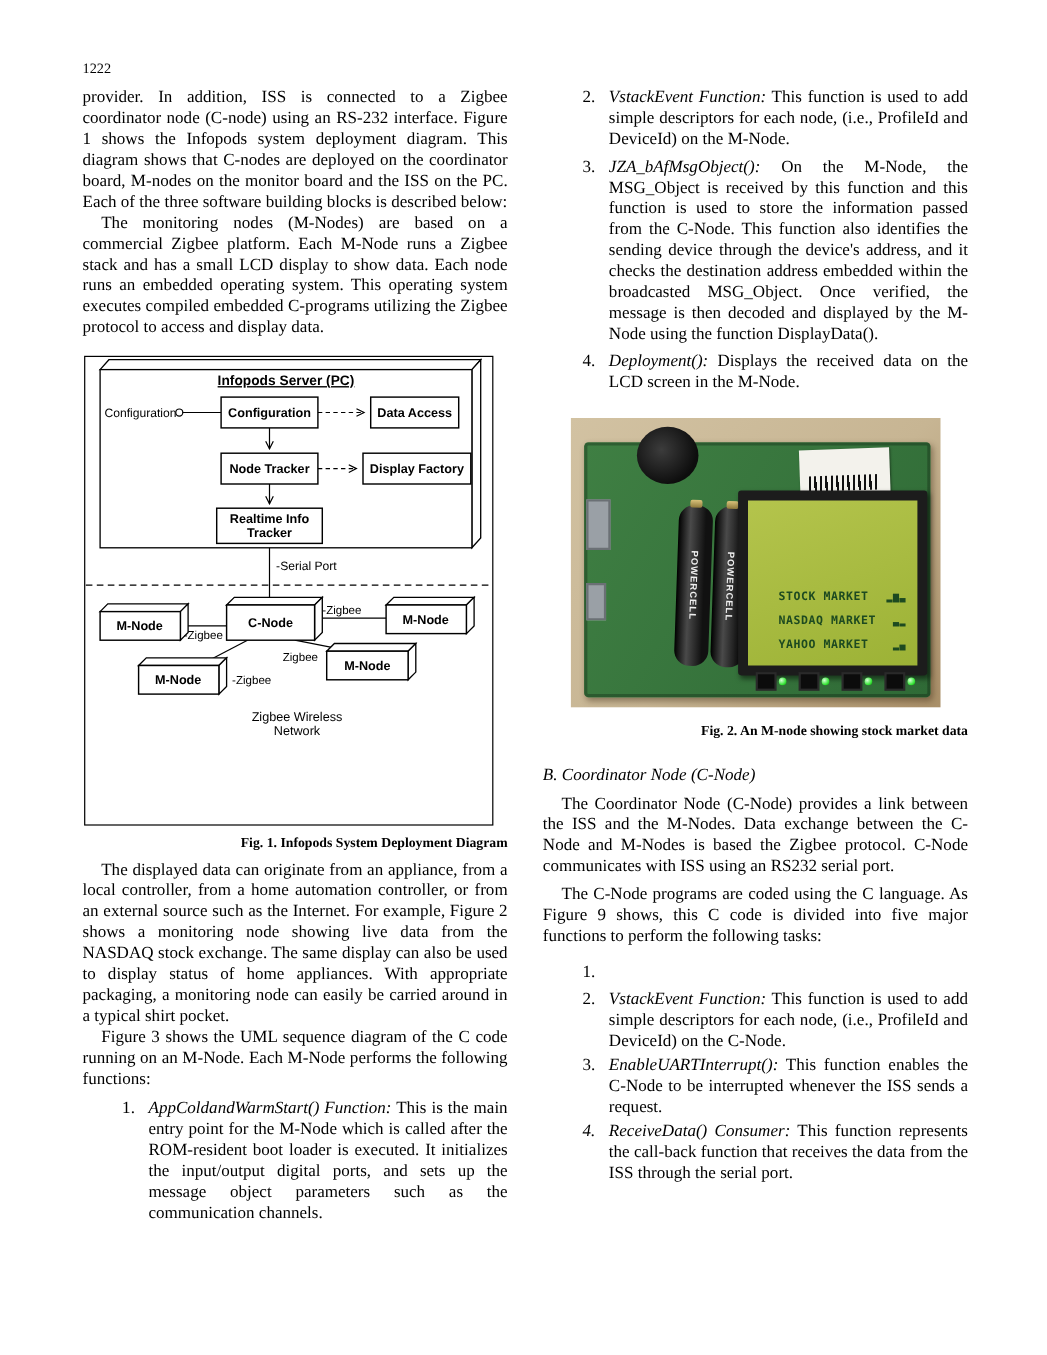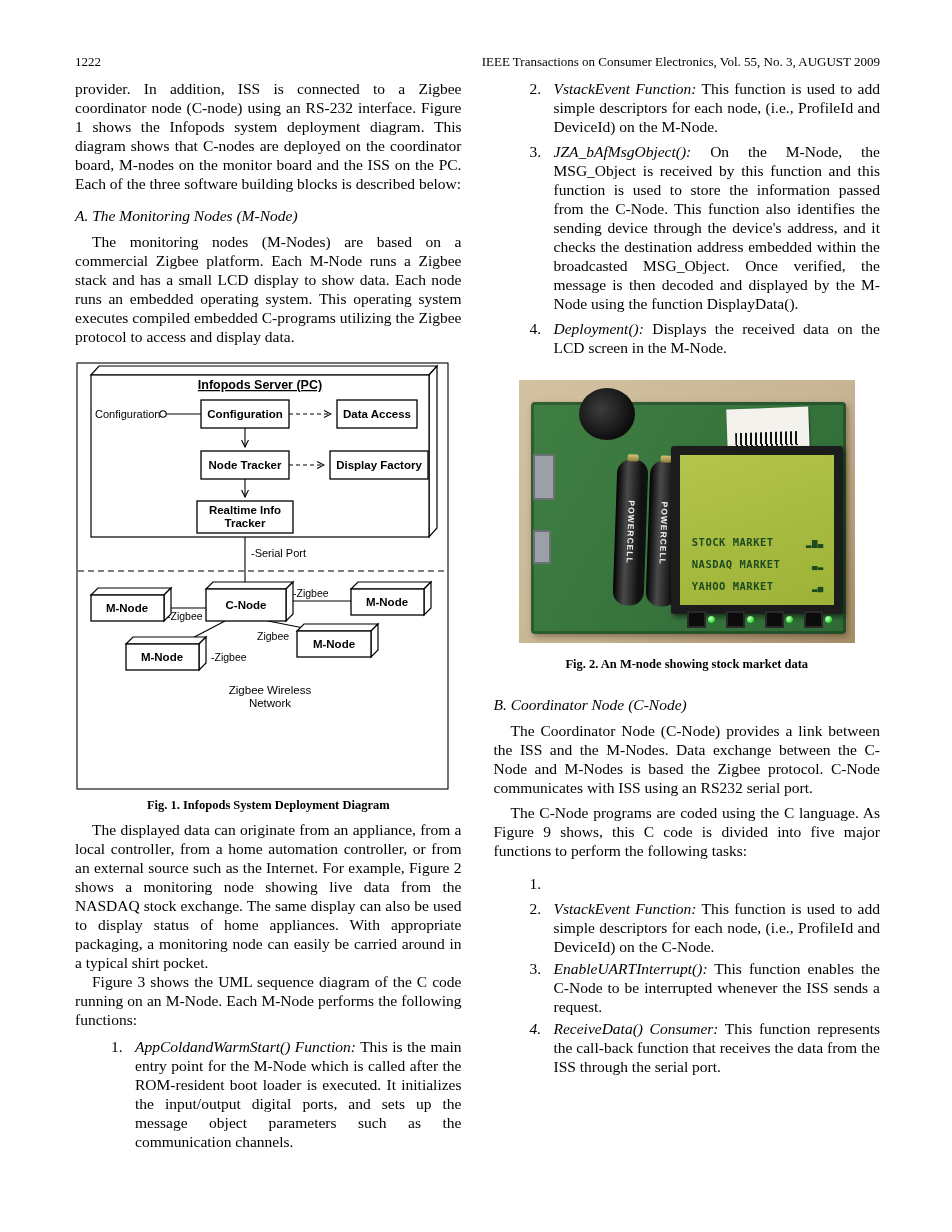--- a/index.html
+++ b/index.html
@@ -37,21 +37,21 @@
   .list-item.tight { margin-bottom:3px; }
   .list-item .num { flex:0 0 24px; margin-left:36px; }
   .list-item .li-body { flex:1; text-align:justify; }
   .lead { font-style:italic; }
   ol.plist { list-style:none; margin-top:8px; }
 
   
   figure.fig1 { margin:14px 0 8px 0; }
   .fig1 svg { display:block; font-family:"Liberation Sans", sans-serif; }
   .fig-caption {
-    font-weight:bold; font-size:12.5px; text-align:center;
+    font-weight:bold; font-size:12.5px; text-align:right;
     margin-top:5px; line-height:1.25;
   }
 
   
   figure.fig2 { margin:22px 0 10px 0; }
   .photo {
     position:relative; width:336px; height:263px; margin:0 auto;
     background:linear-gradient(135deg,#d2c2a2 0%, #c7b593 55%, #a98f68 100%);
     overflow:hidden;
   }
@@ -101,47 +101,46 @@
     width:100%; height:100%;
     background:linear-gradient(160deg,#b4c44c,#9cb236);
     display:flex; flex-direction:column; justify-content:flex-end;
     gap:9px; padding:8px 10px 12px 12px;
   }
   .lcd-row {
     display:flex; justify-content:space-between; align-items:baseline;
     font-family:"DejaVu Sans Mono", monospace;
     font-size:10.5px; font-weight:bold; color:#1d4a20; letter-spacing:0.5px;
     white-space:nowrap;
+    margin-left:16px;
   }
   .lcd-chart { font-size:9px; color:#1d4a20; }
   .buttons { position:absolute; left:158px; bottom:8px; display:flex; gap:13px; }
   .btn-unit { display:flex; align-items:center; gap:4px; }
   .btn { width:15px; height:13px; background:#0c0c0c; box-shadow:0 0 0 2px #2a2a2a; }
   .led { width:7px; height:7px; border-radius:50%;
          background:radial-gradient(circle at 35% 35%, #d6ffd6, #39e639 60%, #0a7a0a); }
 
   .it { font-style:italic; }
 </style>
 </head>
 <body>
 
 <div class="page">
 
   <div class="header">
     <span>1222</span>
-    <span>IEEE Transactions on Consumer Electronics, Vol. 55, No. 3, AUGUST 2009</span>
   </div>
 
   <div class="columns">
 
     <div class="col">
 
       <p class="cont">provider. In addition, ISS is connected to a Zigbee coordinator node (C-node) using an RS-232 interface. Figure 1 shows the Infopods system deployment diagram. This diagram shows that C-nodes are deployed on the coordinator board, M-nodes on the monitor board and the ISS on the PC. Each of the three software building blocks is described below:</p>
 
-      <h3 class="section">A.  The Monitoring Nodes (M-Node)</h3>
 
       <p class="body">The monitoring nodes (M-Nodes) are based on a commercial Zigbee platform.  Each M-Node runs a Zigbee stack and has a small LCD display to show data. Each node runs an embedded operating system.  This operating system executes compiled embedded C-programs utilizing the Zigbee protocol to access and display data.</p>
 
       <figure class="fig1">
         <svg width="375" height="432" viewBox="0 0 375 432">
           <defs>
             <marker id="oarrow" viewBox="0 0 10 10" refX="8.5" refY="5" markerWidth="9" markerHeight="9" orient="auto-start-reverse">
               <path d="M1.5,1.5 L8.5,5 L1.5,8.5" fill="none" stroke="#000" stroke-width="1.1"></path>
             </marker>
           </defs>

